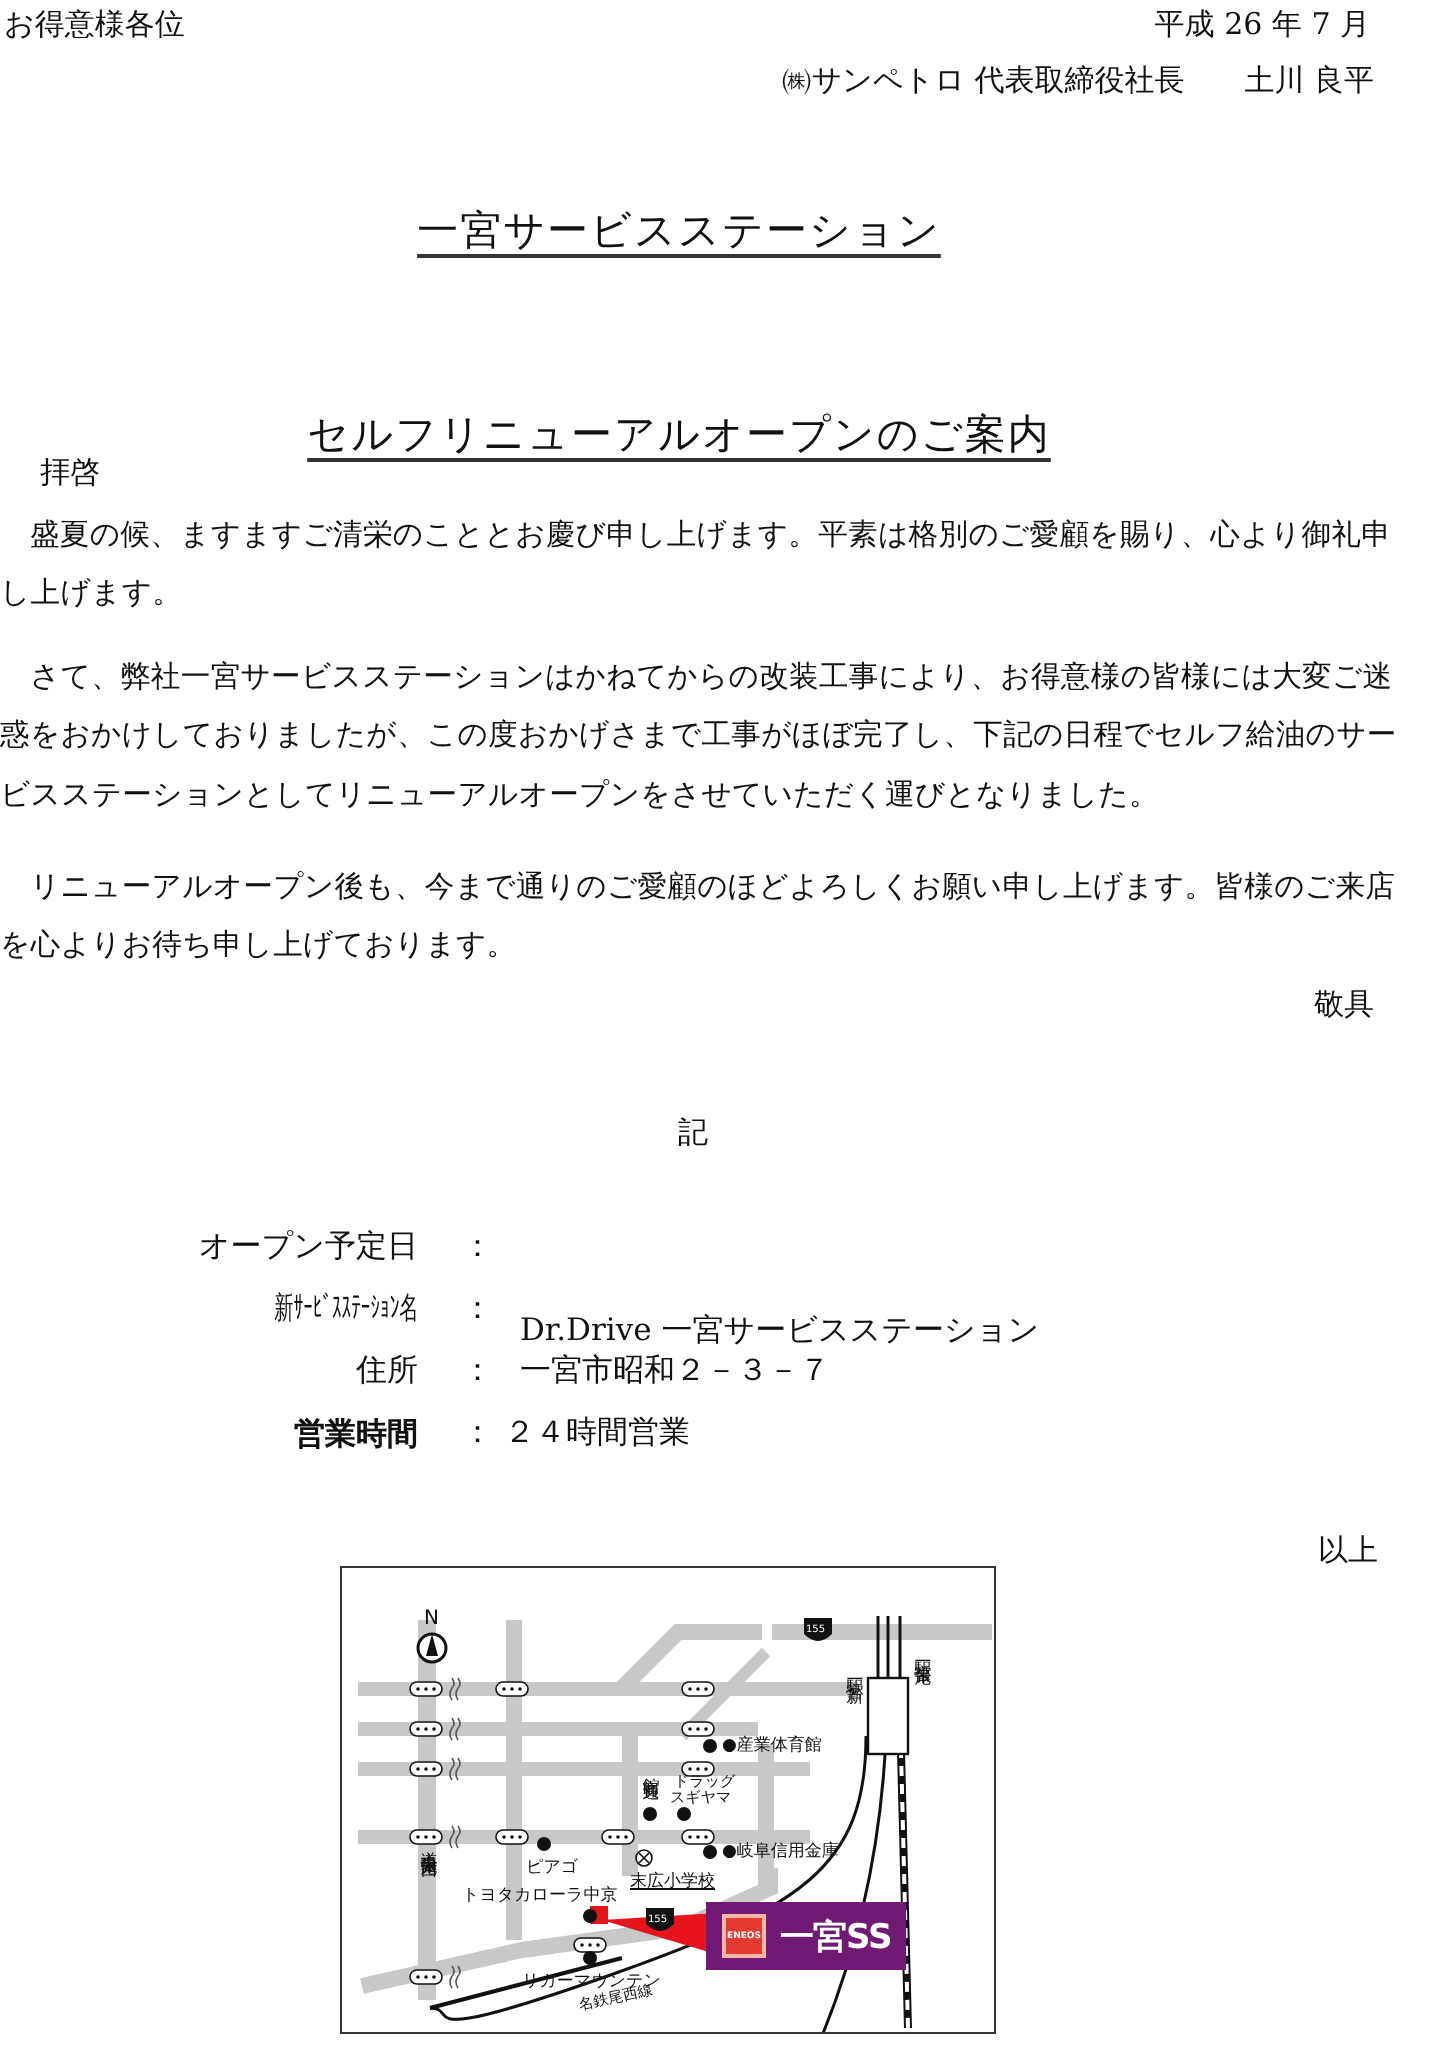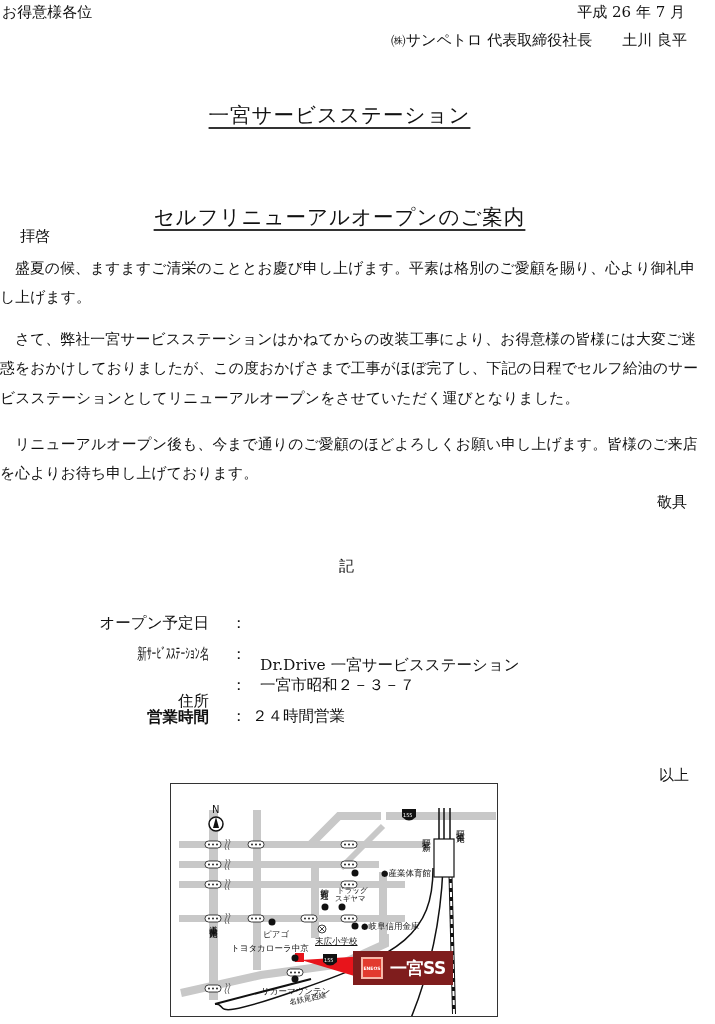--- a/index.html
+++ b/index.html
@@ -25,21 +25,21 @@
   
   .map {
     position: absolute; left: 170px; top: 783px; width: 328px; height: 234px;
     border: 1.5px solid #333; background: #fff; box-sizing: border-box; overflow: hidden;
   }
   .map svg { position: absolute; left: 0; top: 0; }
   .map-label { position: absolute; font-family: "DejaVu Sans", "Liberation Sans", sans-serif; font-size: 8.5px; line-height: 9px; color: #111; white-space: nowrap; }
   .vlabel { writing-mode: vertical-rl; text-orientation: upright; letter-spacing: -1px; }
   .callout {
     position: absolute; left: 182px; top: 167px; width: 100px; height: 34px;
-    background: #7f1d1d; display: flex; align-items: center;
+    background: #701a75; display: flex; align-items: center;
   }
   .eneos-logo {
     width: 22px; height: 22px; margin-left: 8px; background: #e23a2e;
     border: 2px solid #f5b7a8; box-sizing: border-box; position: relative;
     display: flex; align-items: center; justify-content: center;
   }
   .eneos-logo span { font-family: "DejaVu Sans", sans-serif; font-size: 4.5px; color: #fff; font-weight: bold; }
   .callout-text { font-family: "DejaVu Sans", "Liberation Sans", sans-serif; font-weight: bold; font-size: 17px; color: #fff; margin-left: 7px; letter-spacing: -0.5px; }
 </style>
 </head>
@@ -65,21 +65,21 @@
     <span class="d-label">オープン予定日</span>
   </div>
   <span class="d-colon" style="left:231px; top:0;">：</span>
 
   <div style="position:absolute; left:0; top:31px; width:209px; height:29px;">
     <span class="d-label"><span class="narrow">新ｻｰﾋﾞｽｽﾃｰｼｮﾝ名</span></span>
   </div>
   <span class="d-colon" style="left:231px; top:31px;">：</span>
   <span class="d-value" style="left:260px; top:42px;text-align:right;">Dr.Drive 一宮サービスステーション</span>
 
-  <div style="position:absolute; left:0; top:62px; width:209px; height:29px;margin-top:16px;">
+  <div style="position:absolute; left:0; top:62px; width:209px; height:29px;">
     <span class="d-label">住所</span>
   </div>
   <span class="d-colon" style="left:231px; top:62px;">：</span>
   <span class="d-value" style="left:260px; top:62px;">一宮市昭和２－３－７</span>
 
   <div style="position:absolute; left:0; top:93px; width:209px; height:29px;font-weight:bold;">
     <span class="d-label">営業時間</span>
   </div>
   <span class="d-colon" style="left:231px; top:93px;">：</span>
   <span class="d-value" style="left:252px; top:93px;">２４時間営業</span>
@@ -211,21 +211,21 @@
     </g>
 
     <circle cx="151" cy="145" r="4" fill="#fff" stroke="#111" stroke-width="0.8"></circle>
     <line x1="148.5" y1="142.5" x2="153.5" y2="147.5" stroke="#111" stroke-width="0.8"></line>
     <line x1="153.5" y1="142.5" x2="148.5" y2="147.5" stroke="#111" stroke-width="0.8"></line>
   </svg>
 
   <div class="map-label" style="left:41px; top:21px; font-size:10px;">N</div>
   <div class="map-label" style="left:232px; top:27px; font-size:5px; color:#fff;">155</div>
   <div class="map-label" style="left:153px; top:172px; font-size:5px; color:#fff;">155</div>
-  <div class="map-label" style="left:190px; top:85px;margin-left:20px;">●産業体育館</div>
+  <div class="map-label" style="left:190px; top:85px;">●産業体育館</div>
   <div class="map-label vlabel" style="left:149px; top:100px; height:30px;">迎賓館</div>
   <div class="map-label" style="left:166px; top:102px; font-size:7.5px;">ドラッグ</div>
   <div class="map-label" style="left:164px; top:110px; font-size:7.5px;">スギヤマ</div>
   <div class="map-label" style="left:190px; top:138px;">●岐阜信用金庫</div>
   <div class="map-label" style="left:92px; top:146px;">ピアゴ</div>
   <div class="map-label" style="left:60px; top:160px;">トヨタカローラ中京</div>
   <div class="map-label" style="left:144px; top:153px;text-decoration:underline;">末広小学校</div>
   <div class="map-label" style="left:90px; top:203px;">リカーマウンテン</div>
   <div class="map-label" style="left:118px; top:210px; transform:rotate(-12deg); font-size:7.5px;">名鉄尾西線</div>
   <div class="map-label vlabel" style="left:38px; top:140px; height:60px; background:#c8c8c8;">西尾張中央道</div>

